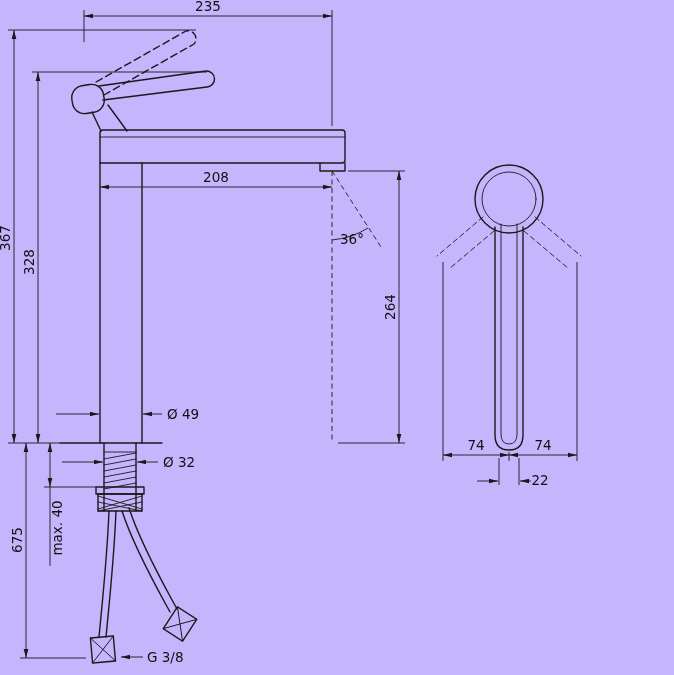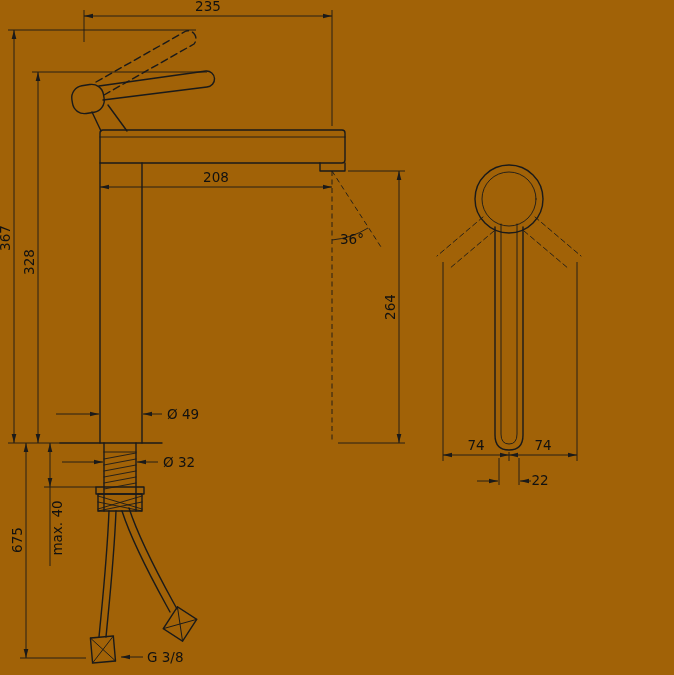--- a/index.html
+++ b/index.html
@@ -1,16 +1,16 @@
 <!DOCTYPE html>
 <html><head>
 <meta charset="utf-8">
 <style>
   html,body{margin:0;padding:0;background:#ffffff;}
-  .sheet{width:674px;height:675px;background:#a16207;position:relative;overflow:hidden;
+  .sheet{width:674px;height:675px;background:#c4b5fd;position:relative;overflow:hidden;
          font-family:"DejaVu Sans","Liberation Sans",sans-serif;}
   svg{display:block;}
   
   .ol{fill:none;stroke:#1a1a1a;stroke-width:1.4;stroke-linecap:round;stroke-linejoin:round;}
   
   .th{fill:none;stroke:#1a1a1a;stroke-width:0.9;stroke-linecap:round;}
   
   .dl{fill:none;stroke:#1a1a1a;stroke-width:0.9;}
   .dash{stroke-dasharray:7 4;}
   .cdash{stroke-dasharray:5 3.5;}

